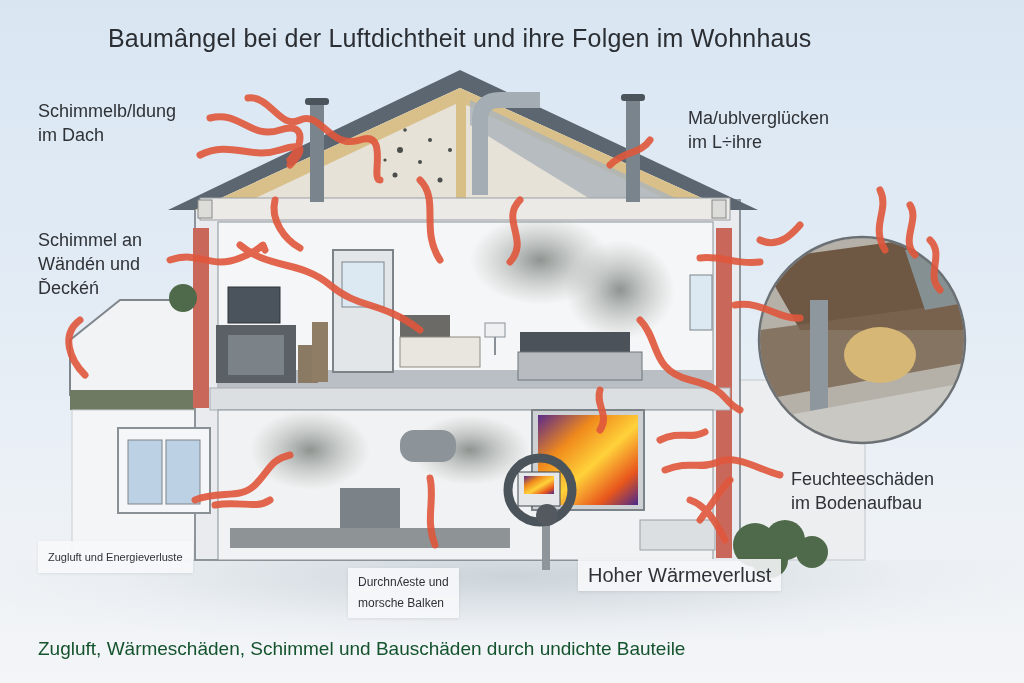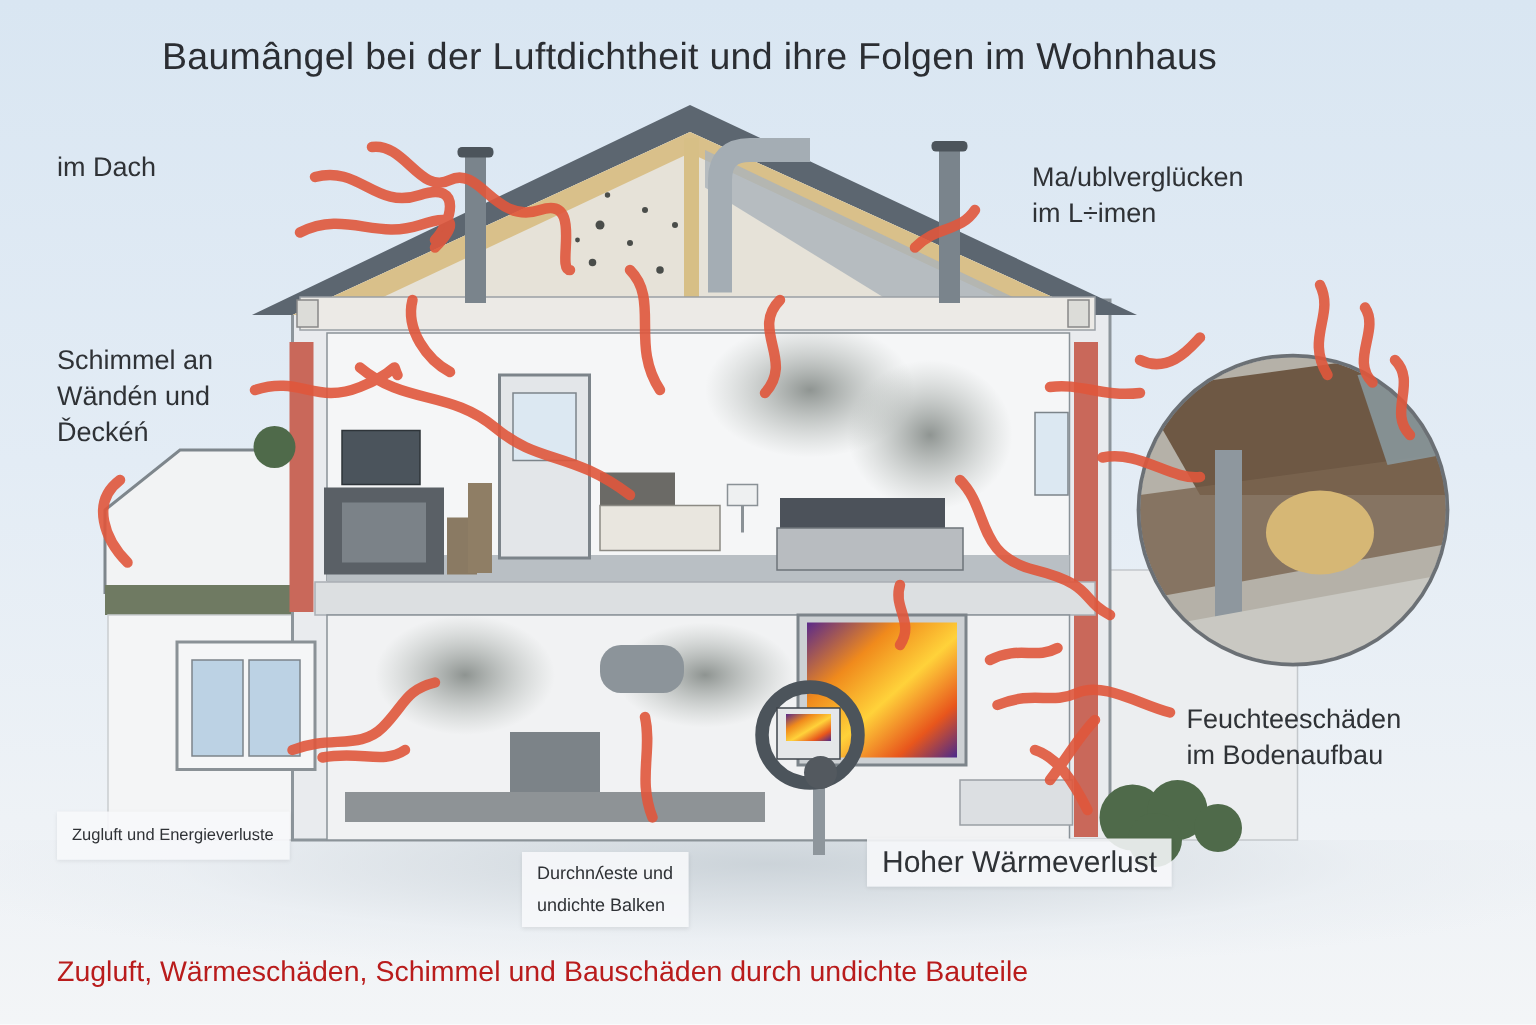--- a/index.html
+++ b/index.html
@@ -13,21 +13,21 @@
   #title {
     left:108px; top:24px; font-size:25px; letter-spacing:0.2px; color:#2b2e33; white-space:nowrap;
   }
   .label { font-size:18px; line-height:24px; color:#2f3236; white-space:nowrap; }
   .label .ln { display:block; }
   .banner {
     background: rgba(247,248,250,0.88);
     padding:4px 10px;
     box-shadow: 0 1px 3px rgba(0,0,0,0.08);
   }
-  #caption { left:38px; top:638px; font-size:19px; color:#b91c1c; white-space:nowrap; }
+  #caption { left:38px; top:638px; font-size:19px; color:#14532d; white-space:nowrap; }
   svg#scene { position:absolute; left:0; top:0; }
   .ground {
     left:0; top:560px; width:1024px; height:80px;
     background: radial-gradient(ellipse at 50% 20%, rgba(200,208,214,0.9) 0%, rgba(230,235,240,0.5) 55%, rgba(243,245,247,0) 80%);
   }
 </style>
 </head>
 <body>
 
 <div class="abs ground"></div>
@@ -198,41 +198,42 @@
     <path d="M665,470 C690,460 700,470 718,462 S760,470 780,475"></path>
     <path d="M700,520 C715,500 720,490 730,480"></path>
     <path d="M690,500 C705,505 715,520 725,540"></path>
     <path d="M735,305 C760,300 780,320 800,318"></path>
   </g>
 </svg>
 
 <div id="title" class="abs">Baumângel bei der Luftdichtheit und ihre Folgen im Wohnhaus</div>
 
 <div class="abs label" style="left:38px; top:99px;">
+  <span class="ln">Schimmelb/ldung</span>
   <span class="ln">im Dach</span>
 </div>
 
 <div class="abs label" style="left:688px; top:106px;">
   <span class="ln">Ma/ublverglücken</span>
-  <span class="ln">im L÷imen</span>
+  <span class="ln">im L÷ihre</span>
 </div>
 
 <div class="abs label" style="left:38px; top:228px; width:115px;">
   <span class="ln">Schimmel an</span>
   <span class="ln">Wändén und</span>
   <span class="ln">Ďeckéń</span>
 </div>
 
 <div class="abs label" style="left:791px; top:467px;">
   <span class="ln">Feuchteeschäden</span>
   <span class="ln">im Bodenaufbau</span>
 </div>
 
 <div class="abs label banner" style="left:38px; top:541px; font-size:11px;">Zugluft und Energieverluste</div>
 
 <div class="abs label banner" style="left:348px; top:568px; font-size:12px; line-height:21px;">
   <span class="ln">Durchnʎeste und</span>
-  <span class="ln">undichte Balken</span>
+  <span class="ln">morsche Balken</span>
 </div>
 
 <div class="abs label banner" style="left:578px; top:559px; font-size:20px;">Hoher Wärmeverlust</div>
 
 <div id="caption" class="abs">Zugluft, Wärmeschäden, Schimmel und Bauschäden durch undichte Bauteile</div>
 
 </body></html>

